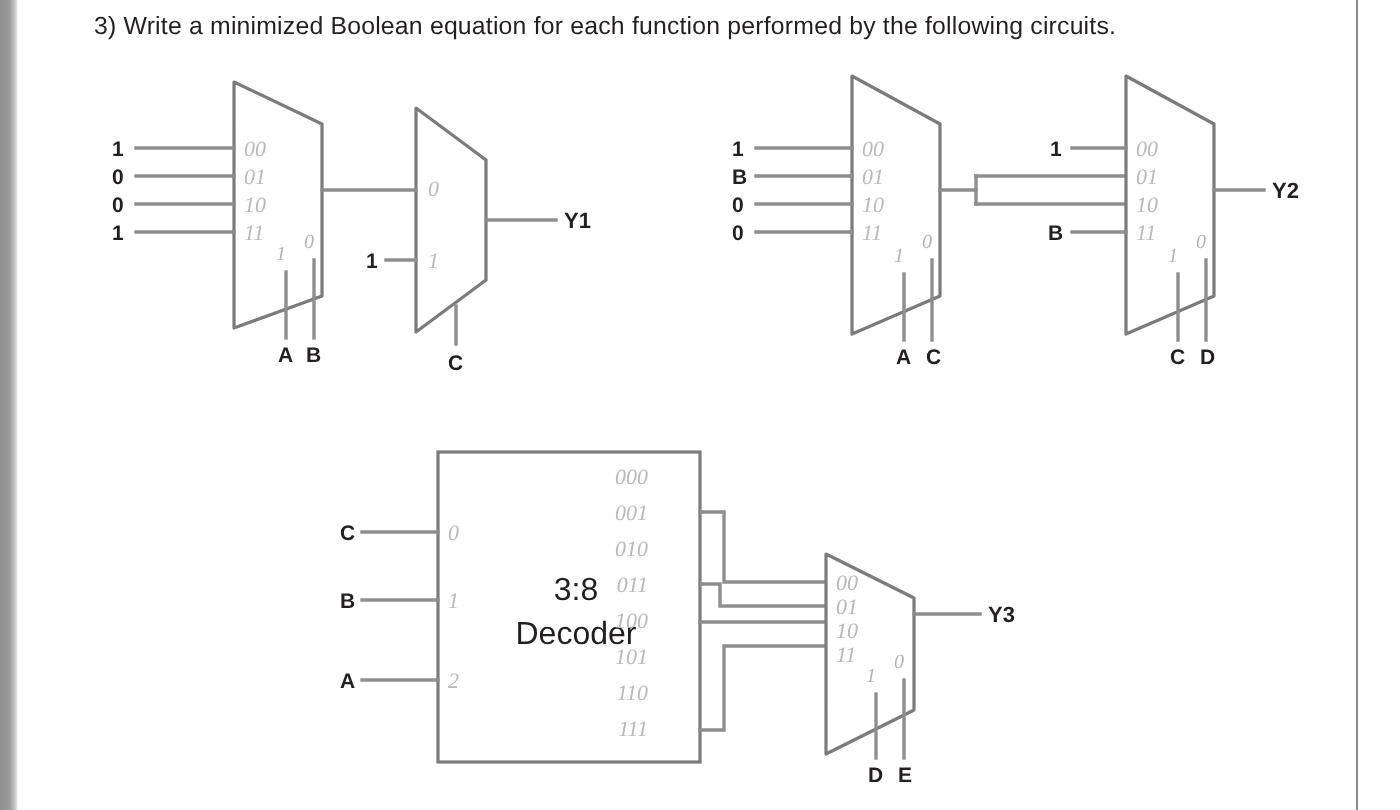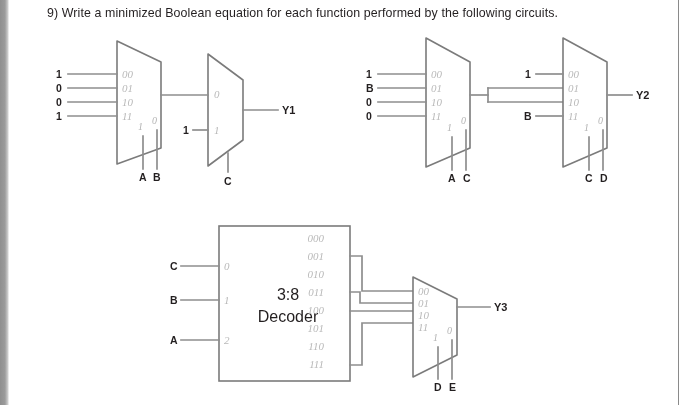--- a/index.html
+++ b/index.html
@@ -95,21 +95,21 @@
   }
 </style>
 </head>
 <body>
 
 <div id="page">
 
   <div class="edge-bar-left"></div>
   <div class="edge-line-right"></div>
 
-  <div class="prompt">9)  Write a minimized Boolean equation for each function performed by the following circuits.</div>
+  <div class="prompt">3)  Write a minimized Boolean equation for each function performed by the following circuits.</div>
 
   <svg class="circuit" width="700" height="405" viewBox="0 0 700 405">
 
     <g>
       <path class="mux-body" d="M 117 41 L 161 62 L 161 148 L 117 164 Z"></path>
       <text class="port-lbl" x="122" y="78">00</text>
       <text class="port-lbl" x="122" y="92">01</text>
       <text class="port-lbl" x="122" y="106">10</text>
       <text class="port-lbl" x="122" y="120">11</text>
 

